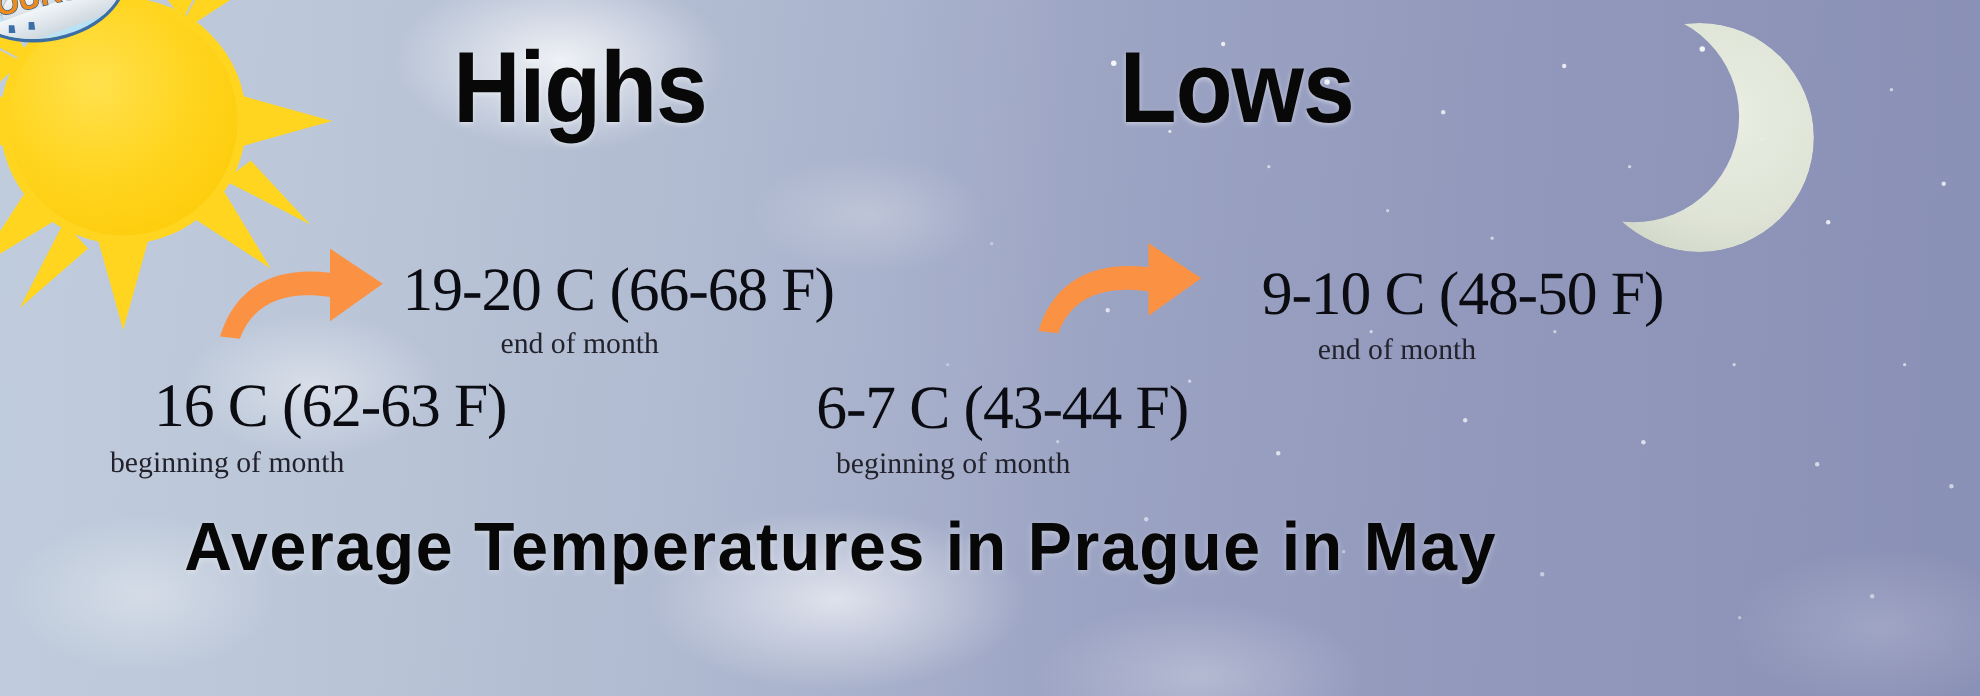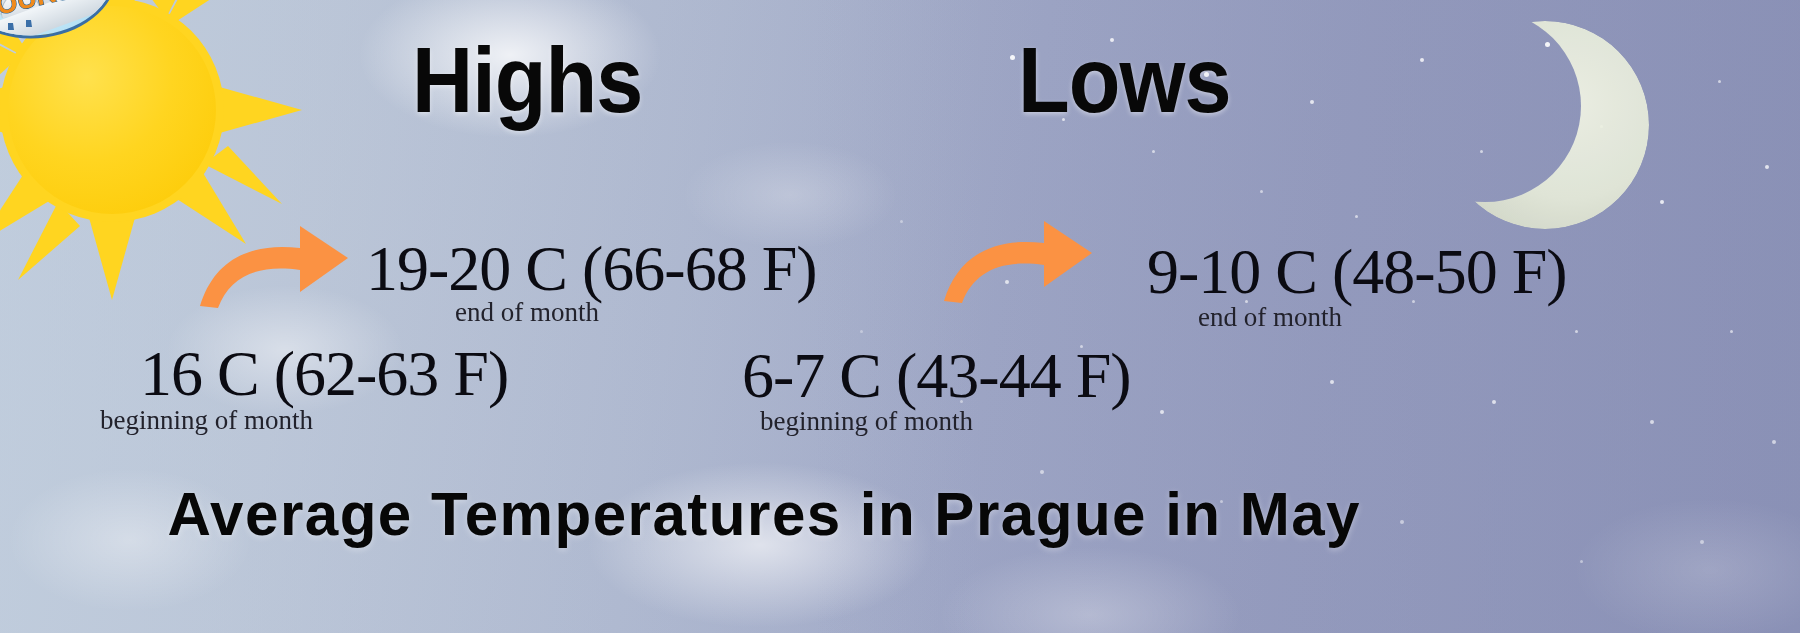--- a/index.html
+++ b/index.html
@@ -72,21 +72,21 @@
     text-shadow:0 2px 5px rgba(255,255,255,.45);
     white-space:nowrap;
   }
   #heading-highs{left:412px;top:28px;font-size:92px;transform:scaleX(.92);transform-origin:left top;}
   #heading-lows{left:1018px;top:28px;font-size:92px;transform:scaleX(.92);transform-origin:left top;}
 
   
   .temp{
     position:absolute;color:#0b0b12;white-space:nowrap;
     font-family:"Liberation Serif", serif;
-    font-size:64px;letter-spacing:-1px;
+    font-size:56px;letter-spacing:-1px;
   }
   .sub{
     position:absolute;color:#22222c;white-space:nowrap;
     font-family:"Liberation Serif", serif;
     font-size:27px;letter-spacing:0px;
   }
   #temp-high-end{left:366px;top:232px;}
   #sub-high-end{left:455px;top:297px;}
   #temp-high-begin{left:140px;top:337px;}
   #sub-high-begin{left:100px;top:405px;}
@@ -101,21 +101,20 @@
   #arrow-lows{left:940px;top:205px;width:160px;height:100px;}
 
   
   #footer-title{
     position:absolute;left:0;top:462px;width:1528px;text-align:center;
     color:#070707;
     font-family:"Liberation Sans", sans-serif;
     font-weight:bold;font-size:62px;letter-spacing:1.5px;
     white-space:nowrap;
     text-shadow:0 2px 6px rgba(255,255,255,.35);
-    margin-top:16px;
   }
   #footer-title span{display:inline-block;transform:scaleX(.97);}
 </style>
 </head>
 <body>
 
 <div id="banner">
 
   <div class="daywash"></div>
   <div class="nightwash"></div>

